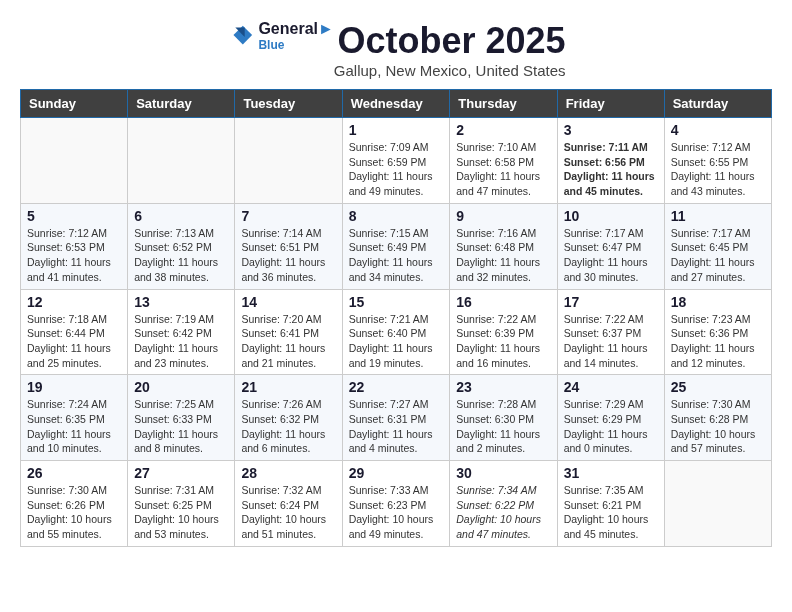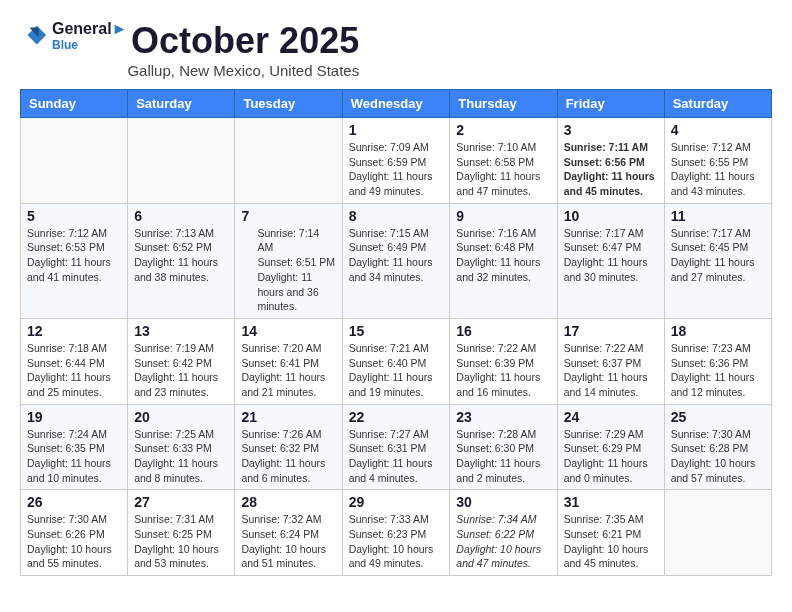--- a/index.html
+++ b/index.html
@@ -5,21 +5,21 @@
     * { box-sizing: border-box; margin: 0; padding: 0; }
     body {
       font-family: Arial, sans-serif;
       background: #fff;
       width: 792px;
       min-height: 612px;
       padding: 20px;
     }
     .header {
       display: flex;
-      justify-content: flex-start;
+      justify-content: center;
       align-items: flex-start;
       margin-bottom: 10px;
     }
     .logo {
       display: flex;
       align-items: center;
       gap: 4px;
     }
     .logo-icon {
       width: 28px;
@@ -36,21 +36,21 @@
     .location {
       font-size: 15px;
       color: #444;
     }
     .calendar {
       width: 100%;
       border-collapse: collapse;
       border: 1px solid #ccc;
     }
     .calendar th {
-      background: #3b82f6;
+      background: #404040;
       color: #fff;
       font-size: 13px;
       font-weight: bold;
       padding: 6px 8px;
       text-align: left;
       border: 1px solid #2069a8;
     }
     .calendar td {
       vertical-align: top;
       width: 108px;
@@ -149,21 +149,21 @@
 Daylight: 11 hours and 41 minutes.</div>
         </td>
         <td>
           <div class="day-num">6</div>
           <div class="day-info" style="white-space: pre-line;">Sunrise: 7:13 AM
 Sunset: 6:52 PM
 Daylight: 11 hours and 38 minutes.</div>
         </td>
         <td>
           <div class="day-num">7</div>
-          <div class="day-info" style="white-space: pre-line; margin-left: 16px;">Sunrise: 7:14 AM
+          <div class="day-info" style="white-space: pre-line;">Sunrise: 7:14 AM
 Sunset: 6:51 PM
 Daylight: 11 hours and 36 minutes.</div>
         </td>
         <td>
           <div class="day-num">8</div>
           <div class="day-info" style="white-space: pre-line;">Sunrise: 7:15 AM
 Sunset: 6:49 PM
 Daylight: 11 hours and 34 minutes.</div>
         </td>
         <td>

